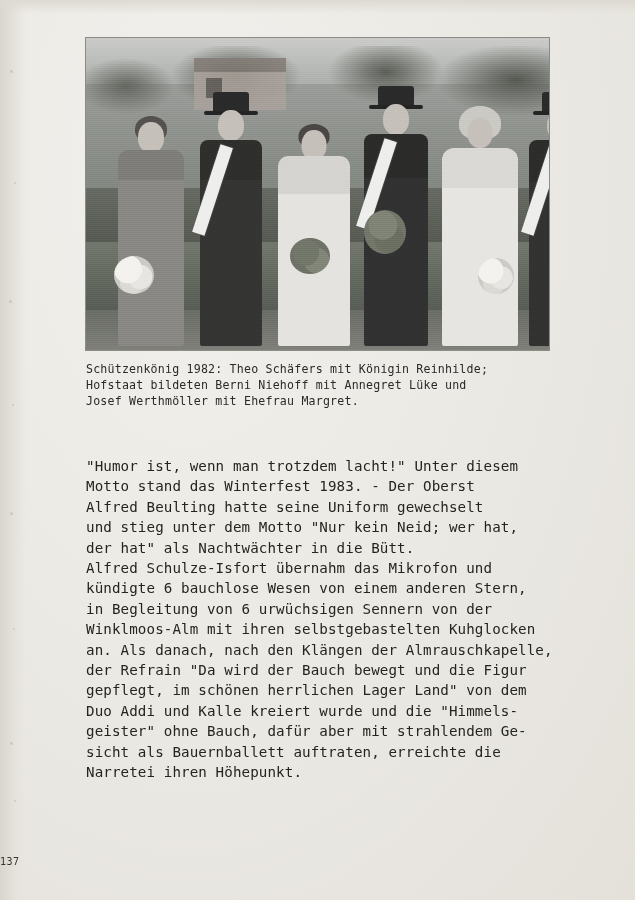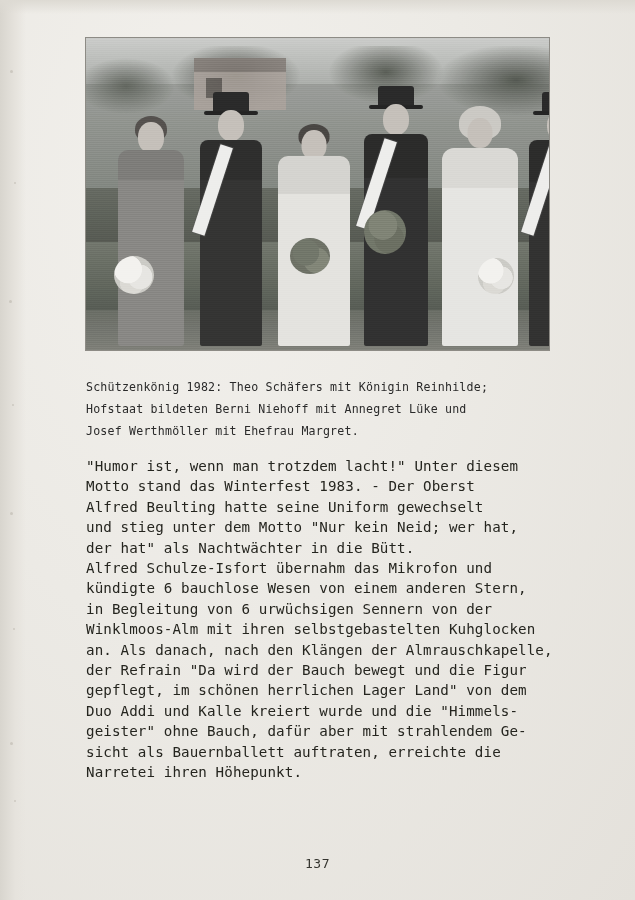--- a/index.html
+++ b/index.html
@@ -234,46 +234,46 @@
     background-image:
       repeating-linear-gradient(0deg, rgba(255,255,255,.035) 0 1px, rgba(0,0,0,.03) 1px 2px);
     mix-blend-mode: overlay;
     pointer-events: none;
   }
 
   
   .caption {
     position: absolute;
     left: 86px;
-    top: 376px;
+    top: 361px;
     width: 470px;
     font-size: 11.6px;
-    line-height: 22px;
+    line-height: 16px;
     color: #2a2a2a;
     letter-spacing: .2px;
     white-space: pre-line;
   }
   .bodytext {
     position: absolute;
     left: 86px;
     top: 456px;
     width: 500px;
     font-size: 14.2px;
     line-height: 20.4px;
     color: #25251f;
     letter-spacing: .1px;
     white-space: pre-line;
   }
   .page-number {
     position: absolute;
     left: 0;
     right: 0;
     top: 856px;
-    text-align: center;
-    font-size: 13px;
+    text-align: left;
+    font-size: 10px;
     color: #35352f;
     letter-spacing: .5px;
   }
 </style>
 </head>
 <body>
 
 <div class="page">
   <div class="page-edge-left"></div>
   <div class="page-edge-top"></div>

